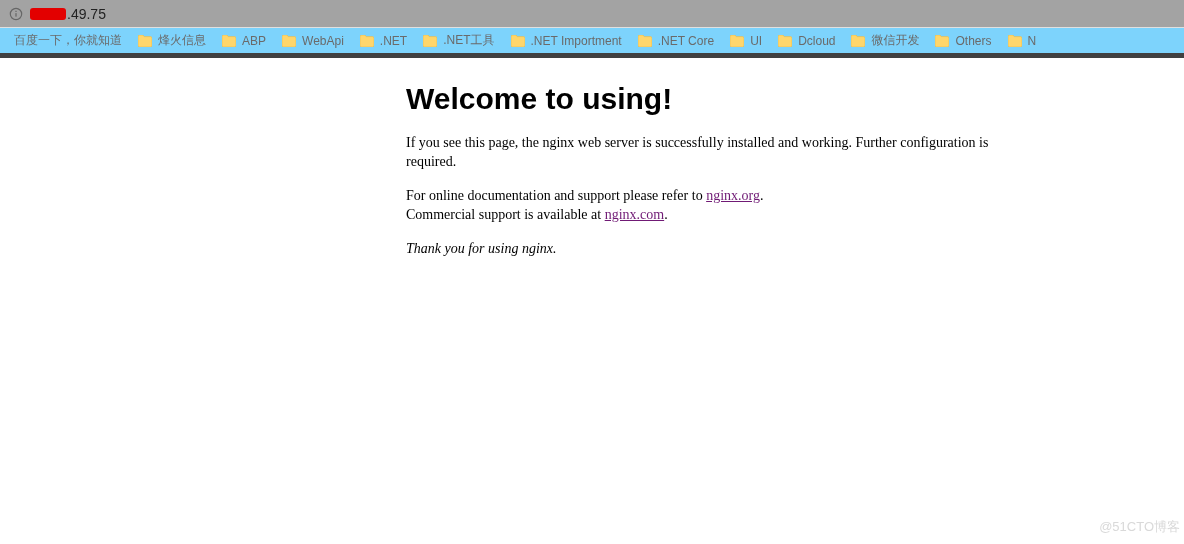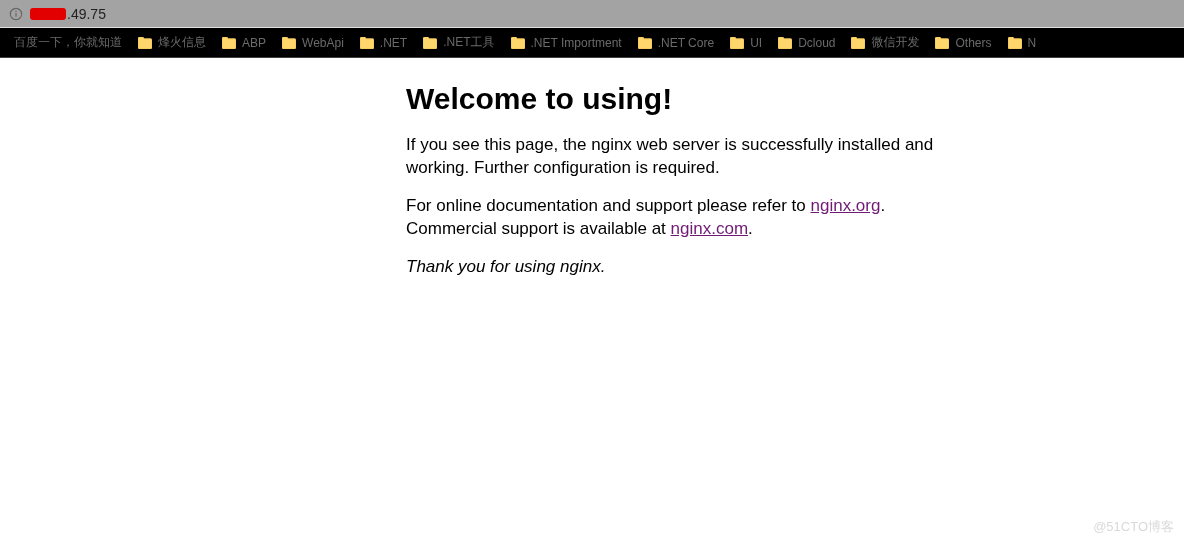--- a/index.html
+++ b/index.html
@@ -35,22 +35,22 @@
   }
   .address-bar .url-rest {
     font-size: 14px;
     color: #222;
   }
   .bookmarks-bar {
     display: flex;
     align-items: center;
     height: 30px;
     padding: 0 6px;
-    background: #000000;
-    border-bottom: 1px solid #404040;
+    background: #7dd3fc;
+    border-bottom: 5px solid #404040;
     white-space: nowrap;
     overflow: hidden;
   }
   .bm-link {
     display: inline-flex;
     align-items: center;
     padding: 0 8px;
     height: 26px;
     color: #6a6a6a;
     font-size: 12px;
@@ -77,35 +77,36 @@
     font-family: Verdana, Tahoma, Arial, sans-serif;
   }
   .content h1 {
     font-family: Verdana, Tahoma, Arial, sans-serif;
     font-size: 30px;
     font-weight: bold;
     color: #000;
     margin-bottom: 18px;
   }
   .content p {
-    font-size: 17px;
+    font-size: 14px;
     color: #000;
     line-height: 1.35;
     margin-bottom: 15px;
+    font-family: Liberation Serif, serif;
   }
   .content a {
     color: #701a75;
     text-decoration: underline;
   }
   .content .thanks {
     font-style: italic;
   }
   .watermark {
     position: absolute;
-    right: 10px;
+    right: 4px;
     bottom: 8px;
     color: #d9d9d9;
     font-size: 13px;
     pointer-events: none;
   }
 </style>
 </head>
 <body>
 
 <div class="address-bar">

